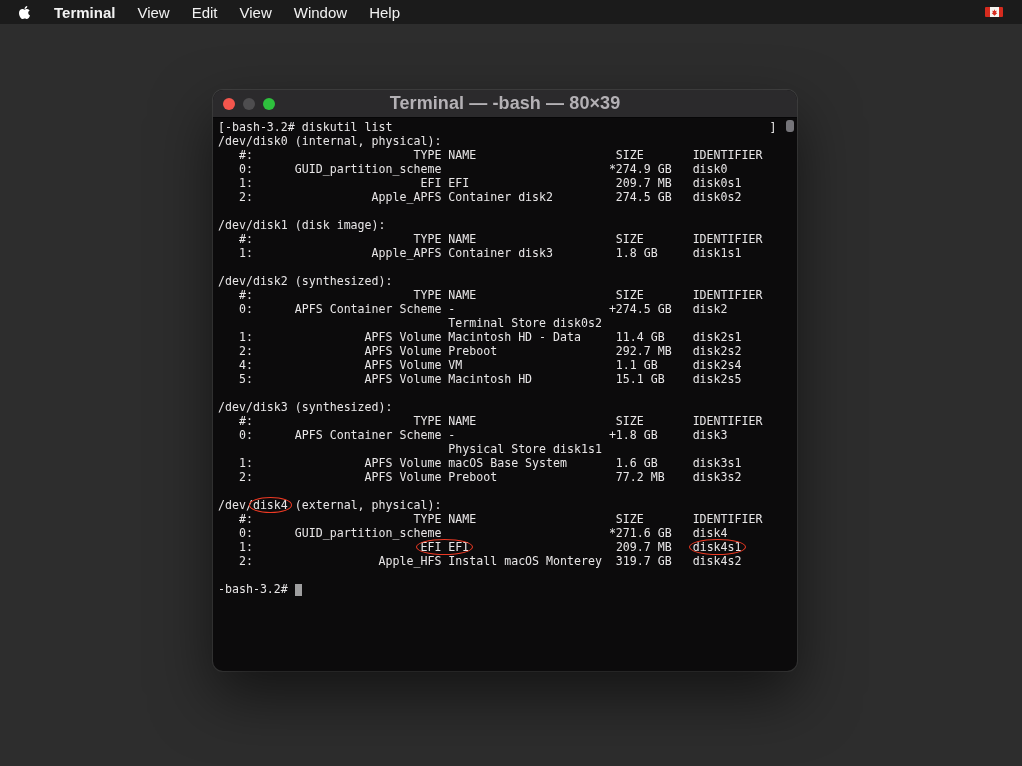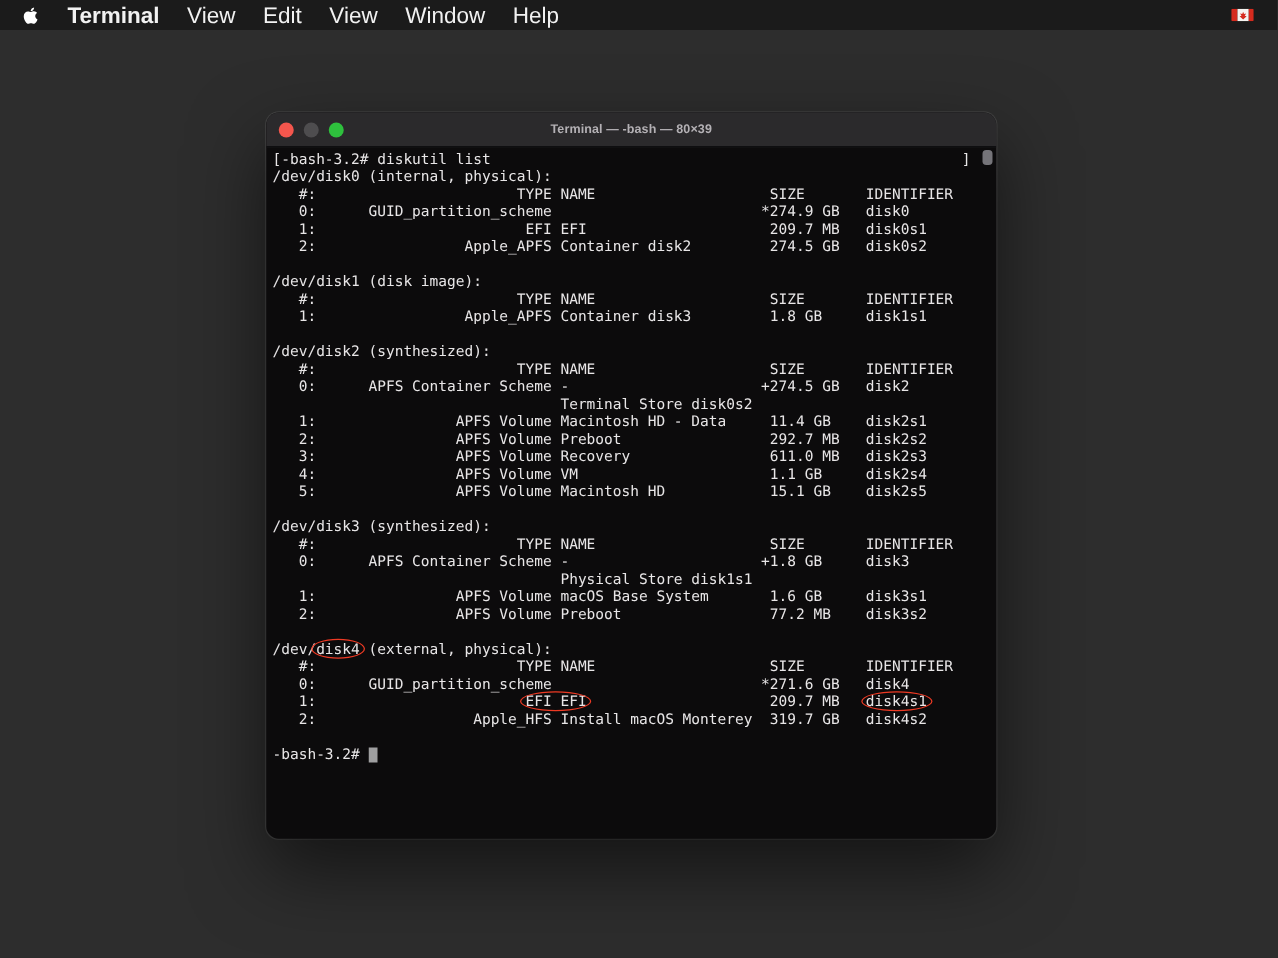--- a/index.html
+++ b/index.html
@@ -7,42 +7,42 @@
     width:1022px;height:766px;overflow:hidden;
     background:#2d2d2d;
     font-family:"Liberation Sans", sans-serif;
     position:relative;
   }
   
   .menu-bar{
     position:absolute;top:0;left:0;right:0;height:24px;
     background:#1b1b1b;
     display:flex;align-items:center;
-    color:#f2f2f2;font-size:18px;
+    color:#f2f2f2;font-size:15px;
     padding:0 8px;box-sizing:border-box;
   }
   .menu-item{height:24px;display:flex;align-items:center;padding:0 11px;cursor:default;}
   .menu-item.apple{padding:0 12px 0 10px;}
   .menu-item.app-name{font-weight:bold;}
   .menu-spacer{flex:1;}
   .flag-box{display:flex;width:18px;height:10px;border-radius:1px;overflow:hidden;}
   .flag-red{width:4.5px;background:#d52b1e;}
   .flag-white{flex:1;background:#f5f4f0;display:flex;align-items:center;justify-content:center;}
   
   .window{
     position:absolute;left:213px;top:90px;width:584px;height:581px;
     border-radius:10px;overflow:hidden;
     background:var(--terminal-background,#0c0b0c);
     box-shadow:0 25px 60px rgba(0,0,0,.55), 0 0 0 1px rgba(255,255,255,.1);
   }
   .title-bar{
     height:27px;background:#2b2a2c;border-bottom:1px solid #060607;
     position:relative;display:flex;align-items:center;justify-content:center;
   }
-  .window-title{color:#b4b1b5;font-size:10px;font-weight:600;letter-spacing:.1px;}
+  .window-title{color:#b4b1b5;font-size:18px;font-weight:600;letter-spacing:.1px;}
   .traffic-lights{position:absolute;left:10px;top:0;bottom:0;display:flex;align-items:center;gap:8px;}
   .tl{width:12px;height:12px;border-radius:50%;}
   .tl.red{background:var(--close-red,#f4564d);}
   .tl.gray{background:var(--minimize-gray,#4e4d4f);}
   .tl.green{background:var(--zoom-green,#2ec03d);}
   .terminal-body{position:absolute;top:28px;bottom:0;left:0;right:0;padding-left:21px;}
   .terminal-output{
     position:absolute;top:2px;left:5px;right:14px;bottom:0;
     font-family:"DejaVu Sans Mono", monospace;
     font-size:11.6px;
@@ -114,21 +114,20 @@
           <div class="t-line">/dev/disk1 (disk image):</div>
           <div class="t-line">   #:                       TYPE NAME                    SIZE       IDENTIFIER</div>
           <div class="t-line">   1:                 Apple_APFS Container disk3         1.8 GB     disk1s1</div>
           <div class="t-line"></div>
           <div class="t-line">/dev/disk2 (synthesized):</div>
           <div class="t-line">   #:                       TYPE NAME                    SIZE       IDENTIFIER</div>
           <div class="t-line">   0:      APFS Container Scheme -                      +274.5 GB   disk2</div>
           <div class="t-line">                                 Terminal Store disk0s2</div>
           <div class="t-line">   1:                APFS Volume Macintosh HD - Data     11.4 GB    disk2s1</div>
           <div class="t-line">   2:                APFS Volume Preboot                 292.7 MB   disk2s2</div>
-          <div class="t-line">   3:                APFS Volume Recovery                611.0 MB   disk2s3</div>
           <div class="t-line">   4:                APFS Volume VM                      1.1 GB     disk2s4</div>
           <div class="t-line">   5:                APFS Volume Macintosh HD            15.1 GB    disk2s5</div>
           <div class="t-line"></div>
           <div class="t-line">/dev/disk3 (synthesized):</div>
           <div class="t-line">   #:                       TYPE NAME                    SIZE       IDENTIFIER</div>
           <div class="t-line">   0:      APFS Container Scheme -                      +1.8 GB     disk3</div>
           <div class="t-line">                                 Physical Store disk1s1</div>
           <div class="t-line">   1:                APFS Volume macOS Base System       1.6 GB     disk3s1</div>
           <div class="t-line">   2:                APFS Volume Preboot                 77.2 MB    disk3s2</div>
           <div class="t-line"></div>

